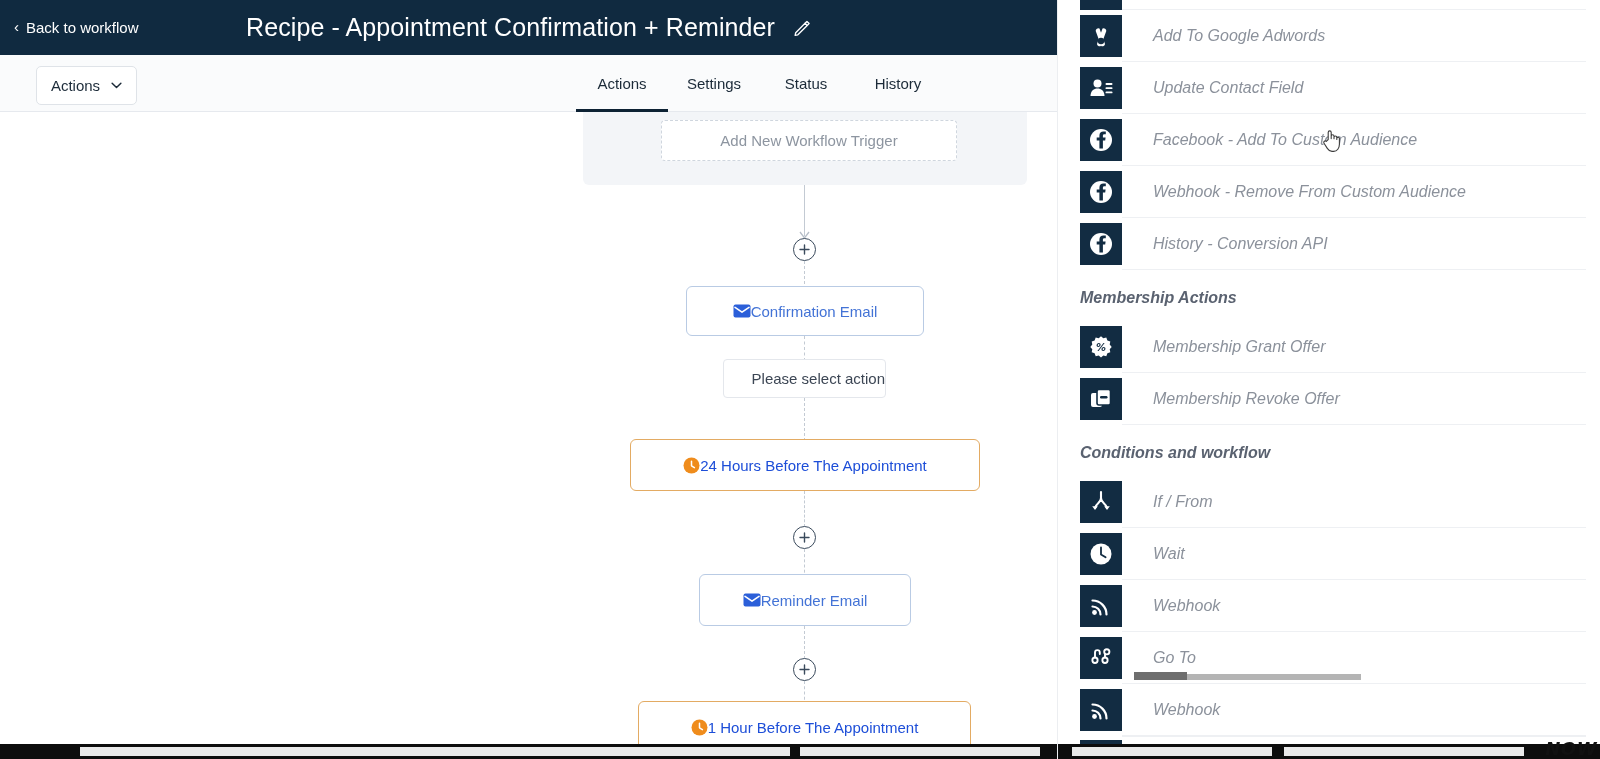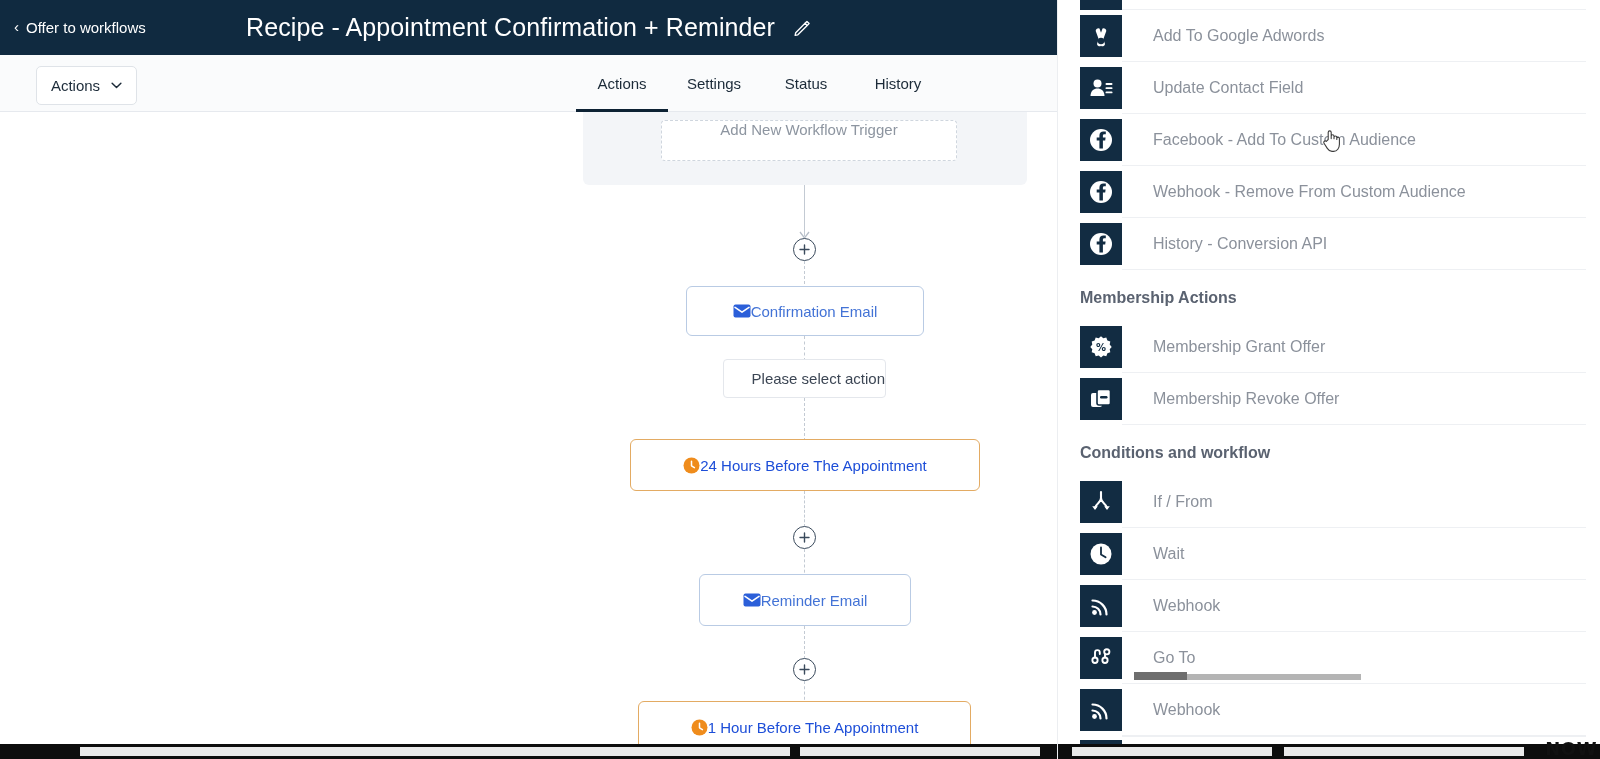--- a/index.html
+++ b/index.html
@@ -95,21 +95,21 @@
     width: 444px; height: 73px;
     background: #f3f5f8;
     border-radius: 0 0 6px 6px;
   }
   .trigger-box {
     position: absolute; left: 78px; top: 8px;
     width: 296px; height: 41px;
     border: 1px dashed #cfd6de;
     border-radius: 4px;
     background: #ffffff;
-    display: flex; align-items: flex-start; justify-content: center;
+    display: flex; align-items: center; justify-content: center;
     font-size: 15px; color: #8d95a0; cursor: pointer;
   }
 
   
   .vline {
     position: absolute; width: 0;
     border-left: 1px dashed #c3cad3;
   }
   .vline.solid { border-left: 1px solid #c3cad3; }
 
@@ -173,20 +173,21 @@
     background: #e9e9e9;
   }
 
   
   #side-panel {
     position: absolute; left: 1057px; top: 0;
     width: 543px; height: 759px;
     background: #ffffff;
     border-left: 1px solid #eceef1;
     overflow: hidden;
+    font-style: italic;
   }
   .panel-scroll { position: relative; padding: 0; }
 
   .action-row {
     position: relative;
     height: 52px;
     display: flex; align-items: center;
     padding-left: 22px;
     cursor: pointer;
   }
@@ -271,21 +272,21 @@
 </head>
 <body>
 
 <div id="app">
 
   <div id="main-region">
 
     <div class="top-header">
       <div class="back-link">
         <span class="back-chevron">‹</span>
-        <span>Offer to workflows</span>
+        <span>Back to workflow</span>
       </div>
       <div class="header-title-wrap">
         <span class="header-title">Recipe - Appointment Confirmation + Reminder</span>
         <svg class="pencil-icon" viewBox="0 0 20 20">
           <path d="M3 15.2 L13.4 4.8 L15.8 7.2 L5.4 17.6 L2.4 18.2 Z" fill="none" stroke="#ffffff" stroke-width="1.5" stroke-linejoin="round"></path>
           <path d="M13.4 4.8 L15.5 2.7 L17.9 5.1 L15.8 7.2" fill="none" stroke="#ffffff" stroke-width="1.5" stroke-linejoin="round"></path>
         </svg>
       </div>
     </div>
 

